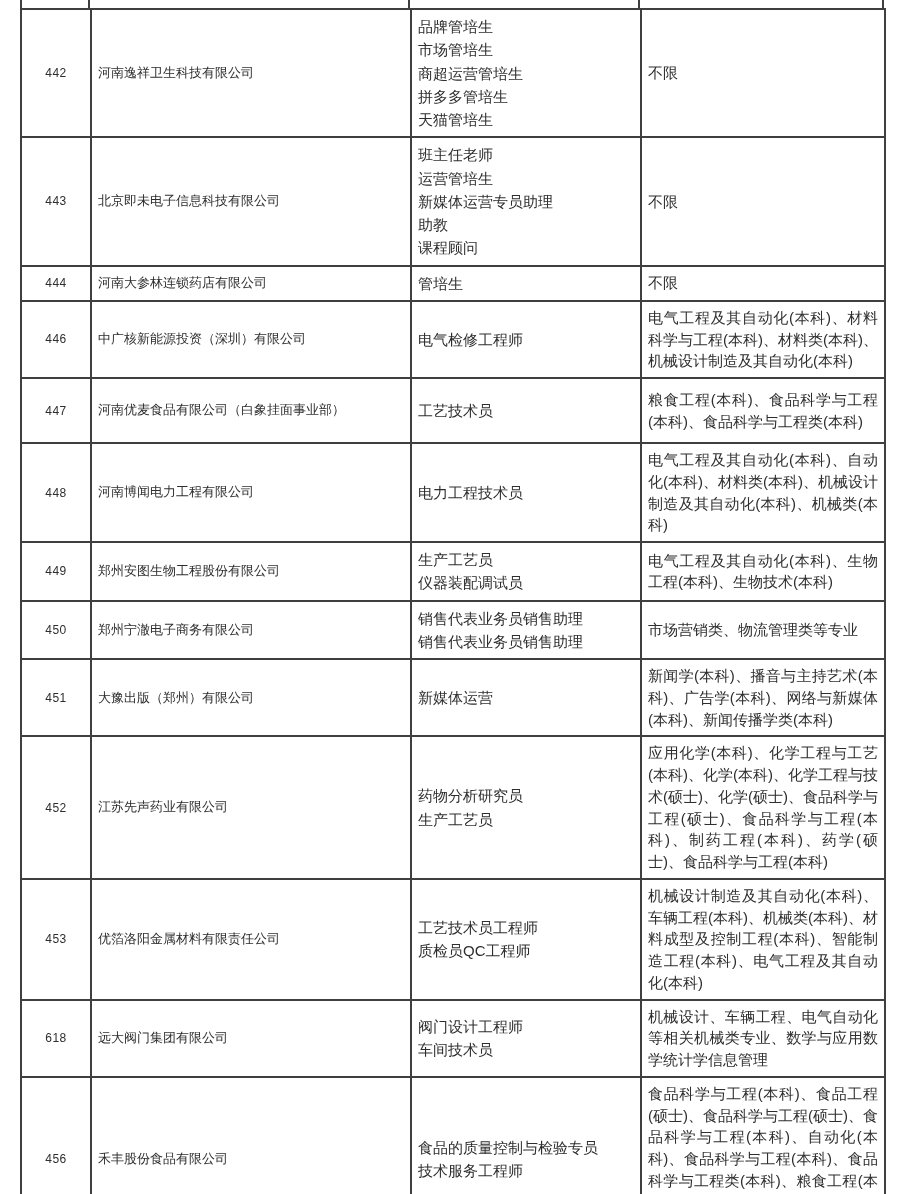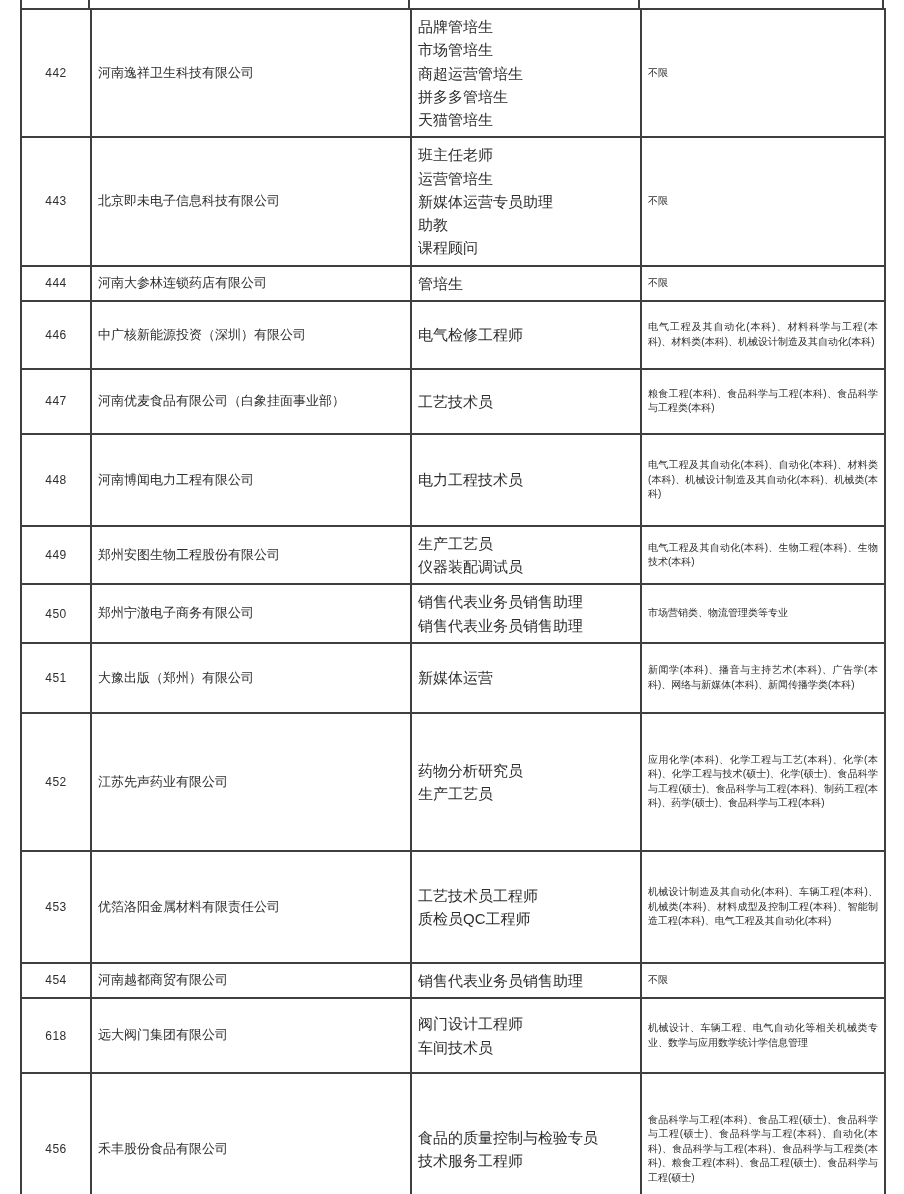--- a/index.html
+++ b/index.html
@@ -42,21 +42,21 @@
   td.cell-company{
     font-size:13px;
     line-height:1.4;
     font-family:Liberation Serif, serif;
   }
   td.cell-positions{
     font-size:15px;
     line-height:1.55;
   }
   td.cell-majors{
-    font-size:10px;
+    font-size:15px;
     line-height:1.45;
     text-align:justify;
   }
   .position-line{
     white-space:nowrap;
   }
   
   .stub{
     position:absolute;
     width:2px;height:9px;top:0;
@@ -179,28 +179,20 @@
   </tr>
         <tr style="height: 112px;">
     <td class="cell-no">453</td>
     <td class="cell-company">优箔洛阳金属材料有限责任公司</td>
     <td class="cell-positions">
             <div class="position-line">工艺技术员工程师</div>
             <div class="position-line">质检员QC工程师</div>
           </td>
     <td class="cell-majors">机械设计制造及其自动化(本科)、车辆工程(本科)、机械类(本科)、材料成型及控制工程(本科)、智能制造工程(本科)、电气工程及其自动化(本科)</td>
   </tr>
-        <tr style="height: 25px;">
-    <td class="cell-no">454</td>
-    <td class="cell-company">河南越都商贸有限公司</td>
-    <td class="cell-positions">
-            <div class="position-line">销售代表业务员销售助理</div>
-          </td>
-    <td class="cell-majors">不限</td>
-  </tr>
         <tr style="height: 75px;">
     <td class="cell-no">618</td>
     <td class="cell-company">远大阀门集团有限公司</td>
     <td class="cell-positions">
             <div class="position-line">阀门设计工程师</div>
             <div class="position-line">车间技术员</div>
           </td>
     <td class="cell-majors">机械设计、车辆工程、电气自动化等相关机械类专业、数学与应用数学统计学信息管理</td>
   </tr>
         <tr style="height: 152px;">

